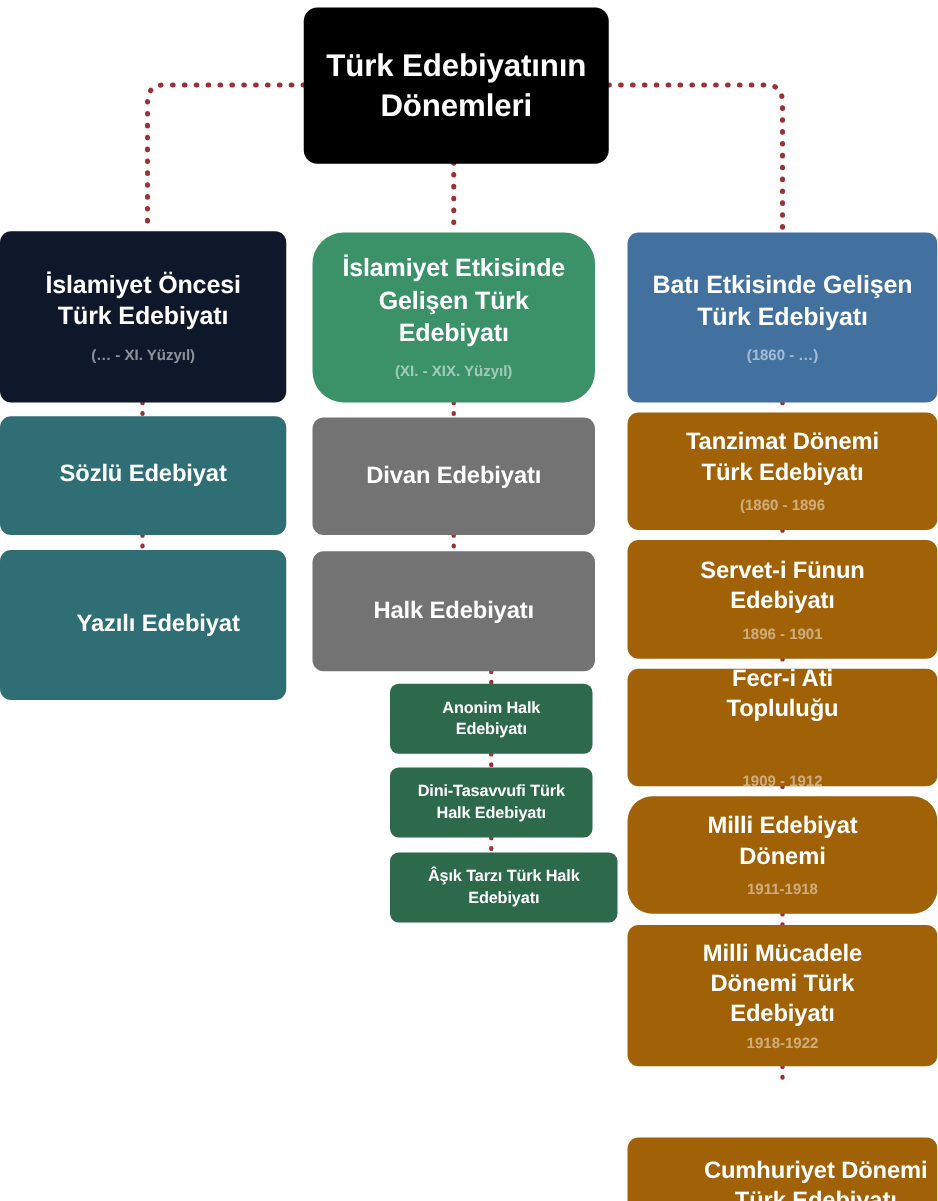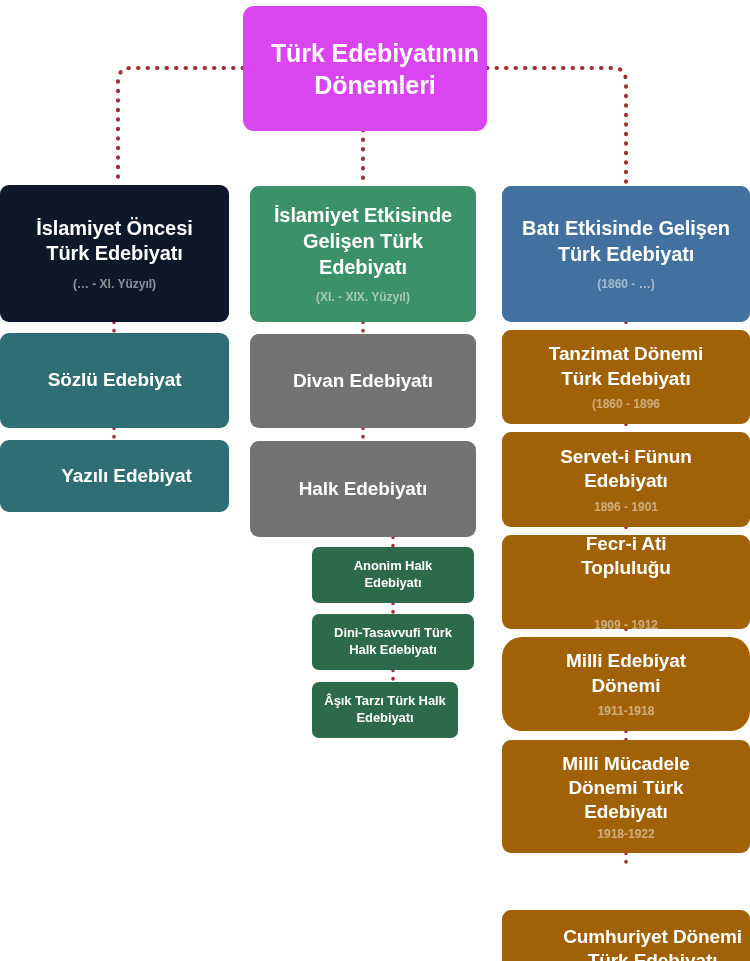--- a/index.html
+++ b/index.html
@@ -47,23 +47,22 @@
     white-space: pre-line;
   }
   .node .sub {
     font-weight: bold;
     line-height: 1.2;
     margin-top: 10px;
     white-space: pre-line;
   }
   
   .root {
-    background: #d946ef;
+    background: #000000;
     border-radius: 11px;
-    align-items: flex-end;
   }
   .root .title { font-size: 25px; }
 
   
   .teal-head { background: #0f172a; }
   .teal-sub  { background: #2f6e75; }
 
   
   .green-head { background: #3b9268; }
   .green-sub  { background: #737373; }
@@ -121,25 +120,25 @@
   <div class="node lvl1 teal-head" style="left:0px; top:185px; width:229px; height:137px;">
     <div class="title">İslamiyet Öncesi
 Türk Edebiyatı</div>
     <div class="sub">(… - XI. Yüzyıl)</div>
   </div>
 
   <div class="node lvl2 teal-sub" style="left:0px; top:333px; width:229px; height:95px;">
     <div class="title">Sözlü Edebiyat</div>
   </div>
 
-  <div class="node lvl2 teal-sub" style="left:0px; top:440px; width:229px; height:72px;padding-left:32px;">
+  <div class="node lvl2 teal-sub" style="left:0px; top:440px; width:229px; height:120px;padding-left:32px;">
     <div class="title">Yazılı Edebiyat</div>
   </div>
 
-  <div class="node lvl1 green-head" style="left:250px; top:186px; width:226px; height:136px;">
+  <div class="node lvl1 green-head" style="left:250px; top:186px; width:226px; height:136px;border-radius:25px;">
     <div class="title">İslamiyet Etkisinde
 Gelişen Türk
 Edebiyatı</div>
     <div class="sub">(XI. - XIX. Yüzyıl)</div>
   </div>
 
   <div class="node lvl2 green-sub" style="left:250px; top:334px; width:226px; height:94px;">
     <div class="title">Divan Edebiyatı</div>
   </div>
 
@@ -150,21 +149,21 @@
   <div class="node lvl3 green-small" style="left:312px; top:547px; width:162px; height:56px;">
     <div class="title">Anonim Halk
 Edebiyatı</div>
   </div>
 
   <div class="node lvl3 green-small" style="left:312px; top:614px; width:162px; height:56px;">
     <div class="title">Dini-Tasavvufi Türk
 Halk Edebiyatı</div>
   </div>
 
-  <div class="node lvl3 green-small" style="left:312px; top:682px; width:146px; height:56px;">
+  <div class="node lvl3 green-small" style="left:312px; top:682px; width:182px; height:56px;">
     <div class="title">Âşık Tarzı Türk Halk
 Edebiyatı</div>
   </div>
 
   <div class="node lvl1 blue-head" style="left:502px; top:186px; width:248px; height:136px;">
     <div class="title">Batı Etkisinde Gelişen
 Türk Edebiyatı</div>
     <div class="sub">(1860 - …)</div>
   </div>
 

